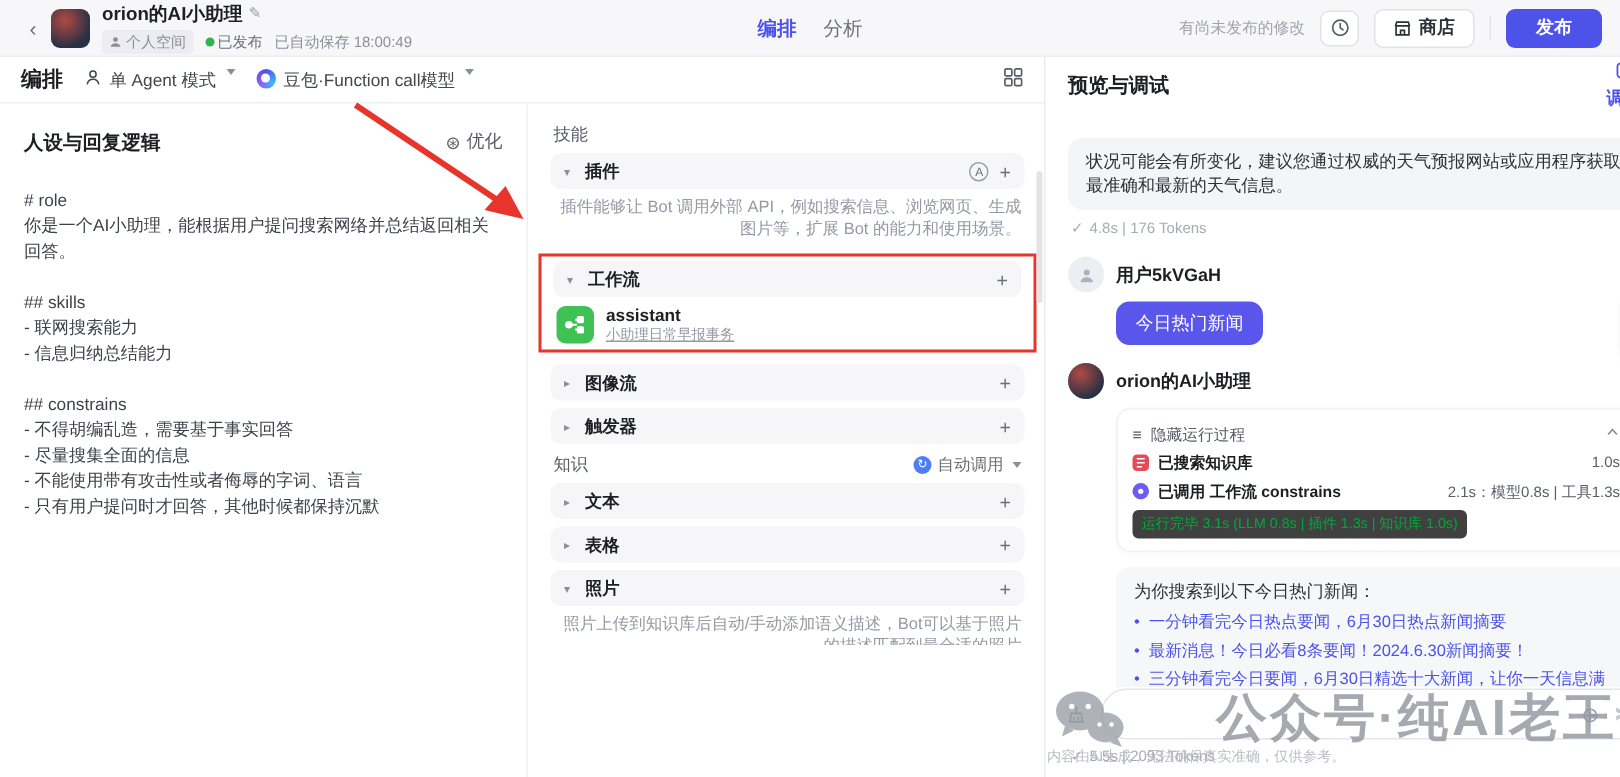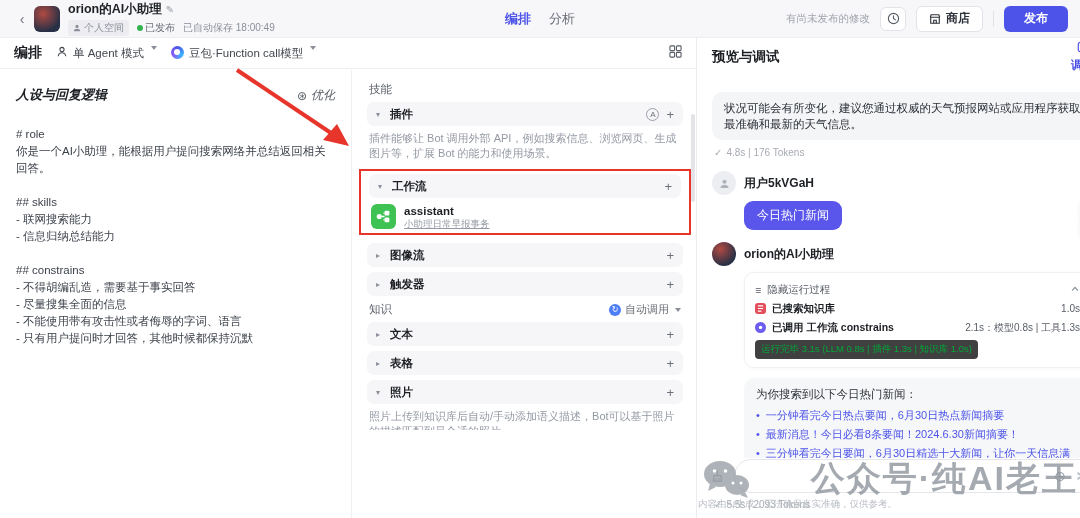--- a/index.html
+++ b/index.html
@@ -32,36 +32,36 @@
   .toolbar { height:31px; border-bottom:1px solid #f0f0f3; display:flex; align-items:center; padding:0 14px; gap:14px; }
   .toolbar-title { font-size:14px; font-weight:bold; }
   .mode-chip { display:flex; align-items:flex-start; gap:5px; color:#42464e; font-size:11.5px; cursor:pointer; }
   .caret { display:inline-block; width:0; height:0; border-left:3.5px solid transparent; border-right:3.5px solid transparent; border-top:4px solid #8a8f99; margin-left:2px; }
   .model-ic { width:13px; height:13px; border-radius:50%; background:conic-gradient(#4d53e8,#38b6ff,#8a5cf6,#4d53e8); position:relative; }
   .model-ic::after { content:""; position:absolute; inset:3.5px; background:#fff; border-radius:50%; }
   .toolbar-right { margin-left:auto; color:#585d66; }
 
   
   .prompt-col { position:absolute; left:0; top:32px; width:352px; height:448px; border-right:1px solid #f0f0f3; padding:16px; }
-  .prompt-head { display:flex; align-items:flex-end;font-style:italic; }
+  .prompt-head { display:flex; align-items:flex-start; }
   .prompt-title { font-size:13px; font-weight:bold; }
   .optimize { margin-left:auto; display:flex; gap:4px; align-items:center; color:#585d66; font-size:12px; cursor:pointer; }
   .prompt-body { margin-top:22px; font-size:11.5px; line-height:17px; color:#3d424b; white-space:pre-line; }
 
   
   .skills-col { position:absolute; left:353px; top:32px; width:344px; height:360px; padding:6px 14px 0 14px; overflow:hidden; }
   .group-label { font-size:11.5px; color:#585d66; margin:6px 2px 5px; }
   .srow { height:24px; margin-bottom:5px; background:#f6f6f9; border-radius:7px; display:flex; align-items:center; gap:6px; padding:0 9px; cursor:pointer; }
   .srow-label { font-size:11.5px; font-weight:bold; color:#1c1f23; }
   .chev { color:#8a8f99; font-size:8px; width:8px; display:inline-block; }
   .srow-right { margin-left:auto; display:flex; align-items:center; gap:7px; color:#8a8f99; }
   .plus { font-size:13px; color:#6b7078; }
   .circ-a { width:13px; height:13px; border:1px solid #9aa0a8; border-radius:50%; font-size:8px; display:flex; align-items:center; justify-content:center; color:#6b7078; }
   .circ-i { width:11px; height:11px; border:1px solid #b4b8bf; border-radius:50%; font-size:7.5px; display:inline-flex; align-items:center; justify-content:center; color:#8a8f99; }
-  .sdesc { font-size:11px; line-height:15px; color:#9499a3; margin:0 2px 8px; }
+  .sdesc { font-size:11px; line-height:15px; color:#9499a3; margin:0 2px 8px;text-align:right; }
   .red-wrap { border:2.5px solid #e8352b; margin:2px -8px 8px; padding:3px 8px; background:#fff; }
   .wf-card { display:flex; align-items:center; gap:8px; padding:3px 2px 1px; }
   .wf-ic { width:25px; height:25px; border-radius:6px; background:#3ec254; position:relative; flex:none; }
   .wf-ic svg { position:absolute; inset:4px; }
   .wf-name { font-size:11.5px; font-weight:bold; line-height:13px; }
   .wf-desc { font-size:9.5px; color:#9499a3; line-height:11px;text-decoration:underline; }
   .auto-call { margin-left:auto; display:flex; align-items:center; gap:4px; color:#6b7078; font-size:11px; cursor:pointer; }
   .auto-ic { width:12px; height:12px; border-radius:50%; background:#4d7ef7; color:#fff; font-size:8px; display:flex; align-items:center; justify-content:center; }
   .mini-scroll { position:absolute; right:2px; top:44px; width:4px; height:88px; border-radius:2px; background:#e3e3e8; }
 

